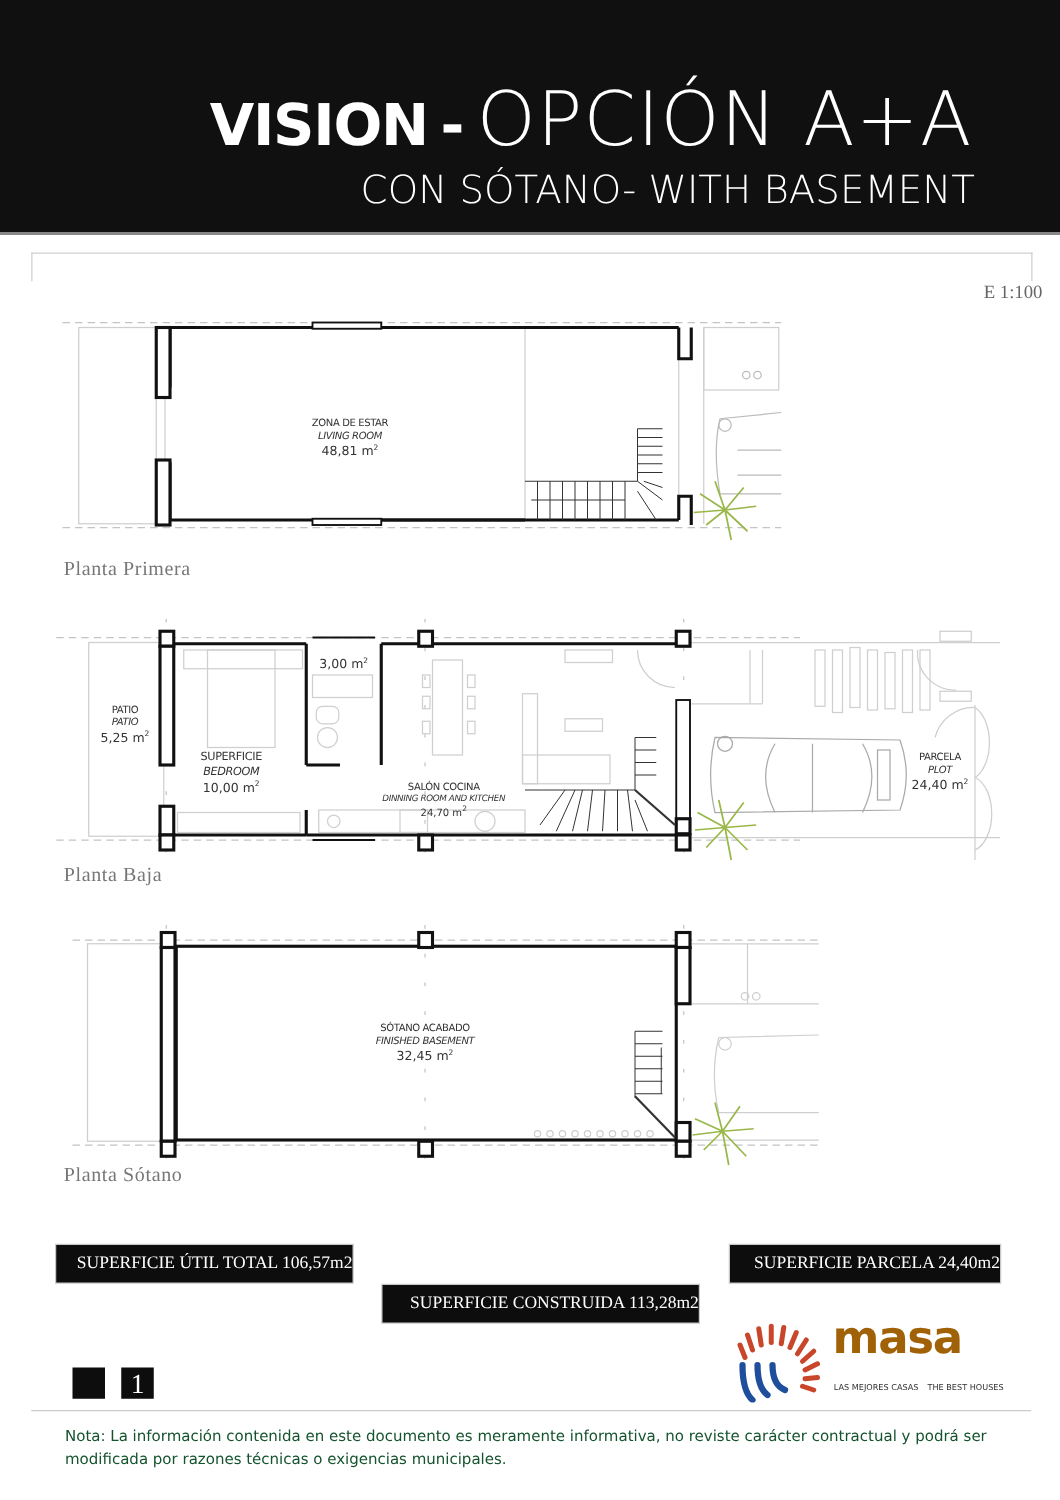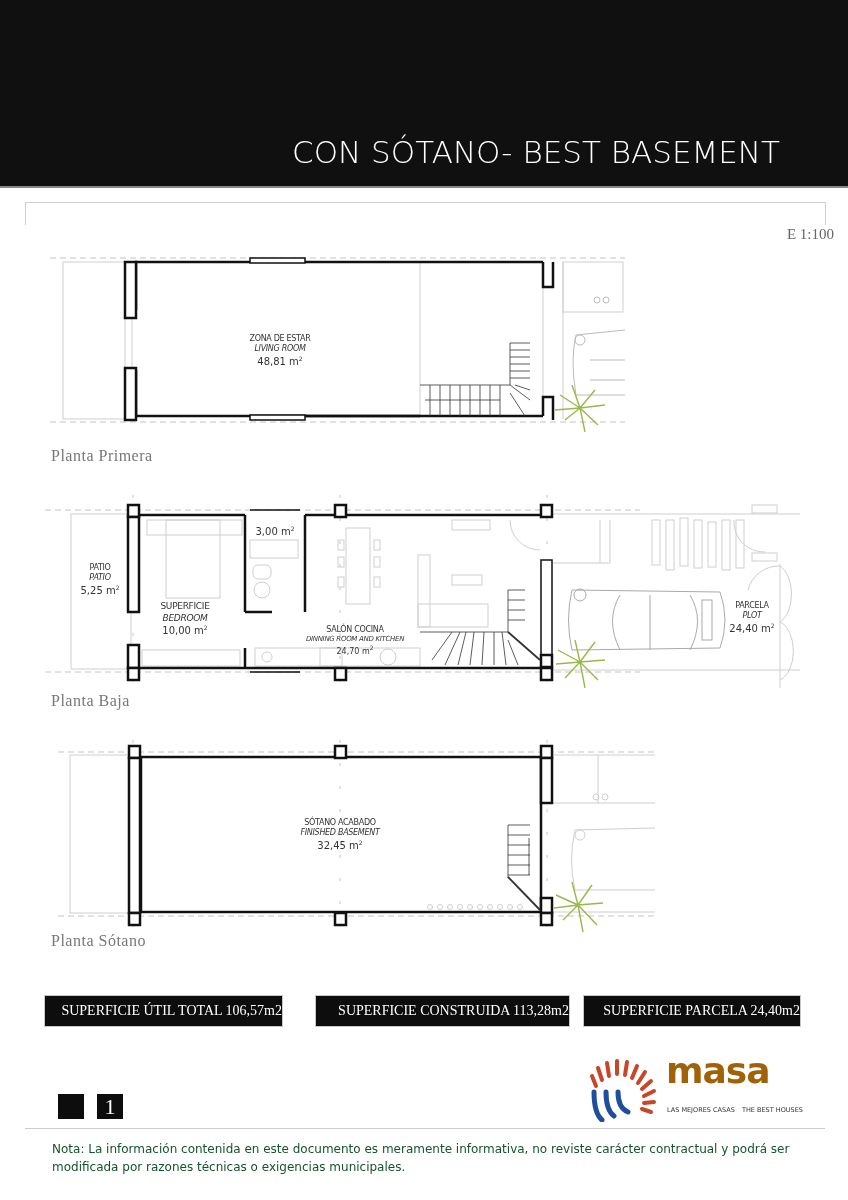--- a/index.html
+++ b/index.html
@@ -27,21 +27,24 @@
   .logo{position:absolute;left:588px;top:1058px;width:220px;height:64px;}
   .logo-word{position:absolute;left:78px;top:-8px;font-family:"DejaVu Sans",sans-serif;font-weight:bold;font-size:36px;color:#a16207;letter-spacing:-1px;}
   .logo-tag1{position:absolute;left:79px;top:48px;font-family:"DejaVu Sans",sans-serif;font-size:6.5px;color:#333;letter-spacing:0px;}
   .logo-tag2{position:absolute;left:154px;top:48px;font-family:"DejaVu Sans",sans-serif;font-size:6.5px;color:#333;}
   .note{position:absolute;left:52px;top:1140px;width:770px;font-family:"DejaVu Sans",sans-serif;font-size:12px;line-height:18px;color:#14532d;}
 </style>
 </head>
 <body>
 
 <div class="header">
-  <div class="title-sub">CON SÓTANO- BEST BASEMENT</div>
+  <div class="title-main">
+    <span class="title-bold">VISION</span><span class="title-sep">-</span><span class="title-light">OPCIÓN A+A</span>
+  </div>
+  <div class="title-sub">CON SÓTANO- WITH BASEMENT</div>
 </div>
 <div class="header-line"></div>
 
 <div class="frame"></div>
 <div class="scale">E 1:100</div>
 
 <div class="plan" style="top:250px;height:220px;">
   <svg width="848" height="190" viewBox="0 250 848 190">
     <g fill="none" stroke="#c4c4c4" stroke-width="1" stroke-dasharray="6,4">
       <line x1="50" y1="258" x2="625" y2="258"></line>
@@ -303,21 +306,21 @@
   </svg>
   <div class="room-label" style="left:270px;top:78px;width:140px;">
     <div class="r-es">SÓTANO ACABADO</div>
     <div class="r-en">FINISHED BASEMENT</div>
     <div class="r-area"><span>32,45 m</span><sup>2</sup></div>
   </div>
   <div class="plan-label" style="top:192px;">Planta Sótano</div>
 </div>
 
 <div class="stats" style="left:45px;width:237px;">SUPERFICIE ÚTIL TOTAL 106,57m2</div>
-<div class="stats" style="left:316px;width:253px;">SUPERFICIE CONSTRUIDA 113,28m2</div>
+<div class="stats" style="left:306px;width:253px;margin-top:32px;">SUPERFICIE CONSTRUIDA 113,28m2</div>
 <div class="stats" style="left:584px;width:216px;">SUPERFICIE PARCELA 24,40m2</div>
 
 <div class="page-box" style="left:58px;"></div>
 <div class="page-box" style="left:97px;">1</div>
 
 <div class="logo">
   <svg width="76" height="64" viewBox="0 0 76 64" style="position:absolute;left:0;top:0;">
     <g stroke="#c8462a" stroke-width="4" fill="none" stroke-linecap="round">
       <path d="M8,28 L4,18"></path>
         <path d="M14,22 L10,10"></path>

